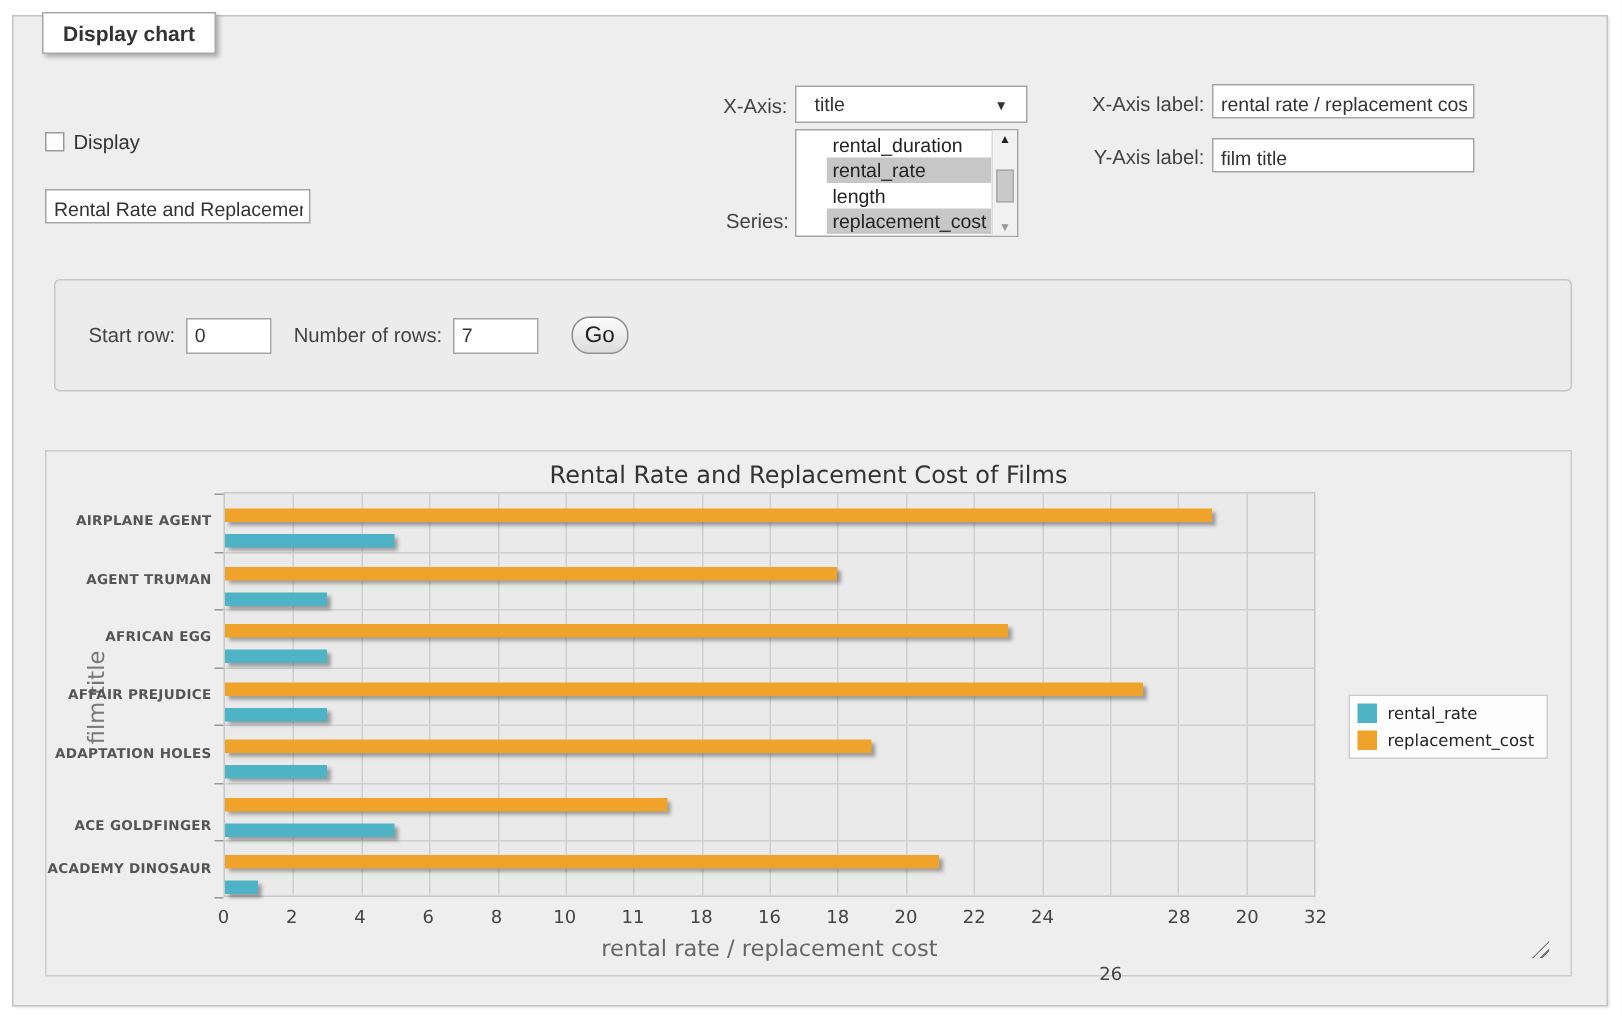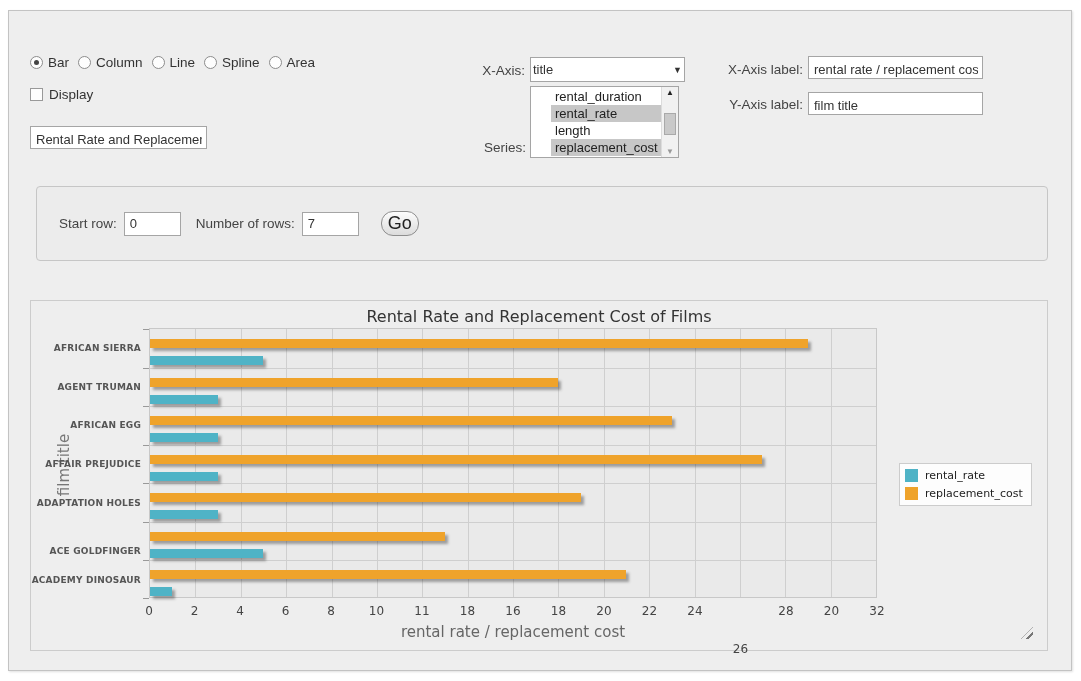--- a/index.html
+++ b/index.html
@@ -24,42 +24,42 @@
   .radio { width:13px; height:13px; border-radius:50%; border:1px solid #8c8c8c; background:#fdfdfd;
            position:relative; display:inline-block; }
   .radio.checked::after { content:""; position:absolute; left:3px; top:3px; width:5px; height:5px;
            border-radius:50%; background:#444; }
   .checkbox-row { position:absolute; left:30px; top:87px; display:flex; align-items:center; gap:6px;
            font-size:13.5px; color:#333; }
   .checkbox { width:13px; height:13px; border:1px solid #999; background:#fdfdfd; display:inline-block; }
 
   .selectbox { position:absolute; left:530px; top:57px; width:155px; height:25px; background:#fff;
                border:1px solid #a5a5a5; font-size:13px; color:#333; display:flex; align-items:center;
-               padding:0 2px; }
+               padding:0 12px; }
   .selectbox .arrow { margin-left:auto; font-size:9px; color:#333; }
 
   .listbox { position:absolute; left:530px; top:86px; width:149px; height:72px; background:#fff;
              border:1px solid #a5a5a5; display:flex; }
   .lb-items { flex:1; padding-top:1px; overflow:hidden;margin-left:20px; }
   .lb-item { height:17px; line-height:17px; font-size:13px; color:#222; padding-left:4px; white-space:nowrap; }
   .lb-item.selected { background:#c7c7c7; }
   .lb-scroll { width:17px; background:#f1f1f1; border-left:1px solid #dcdcdc; position:relative; }
   .lb-scroll .up { position:absolute; top:1px; left:0; width:100%; text-align:center; font-size:8px; color:#222; }
   .lb-scroll .down { position:absolute; bottom:1px; left:0; width:100%; text-align:center; font-size:8px; color:#999; }
   .lb-scroll .thumb { position:absolute; top:26px; left:2px; width:12px; height:22px; background:#c9c9c9;
                       border:1px solid #a9a9a9; }
 
   .rows-panel { position:absolute; left:36px; top:186px; width:1012px; height:75px; background:#ececec;
                 border:1px solid #c6c6c6; border-radius:4px; display:flex; align-items:center;
                 padding-left:22px; }
   .rows-panel .lbl { font-size:13.5px; color:#444; }
   .rows-panel input { background:#fff; border:1px solid #a5a5a5; font-size:13px; color:#333;
                       width:57px; height:24px; padding-left:5px; }
   .go-btn { width:38px; height:25px; border:1px solid #8e8e8e; border-radius:12px;
-            background:linear-gradient(#fcfcfc,#dcdcdc); font-size:18px; color:#222;
+            background:linear-gradient(#fcfcfc,#dcdcdc); font-size:15px; color:#222;
             font-family:"Liberation Sans", sans-serif; text-align:center; line-height:23px; cursor:pointer; }
 
   
   .chart-wrap { position:absolute; left:30px; top:300px; width:1018px; height:351px; background:#eeeeee;
                 border:1px solid #cccccc; font-family:"DejaVu Sans", sans-serif; }
   .chart-title { position:absolute; left:0; top:6px; width:100%; text-align:center; font-size:16px; color:#333; }
   .plot { position:absolute; left:118px; top:27px; width:728px; height:270px; background:#eaeaea;
           border:1px solid #c8c8c8; }
   .vgrid { position:absolute; top:0; bottom:0; width:1px; background:#cfcfcf; }
   .hgrid { position:absolute; left:0; right:0; height:1px; background:#cfcfcf; }
@@ -79,43 +79,22 @@
   .legend-swatch { width:13px; height:13px; display:inline-block; }
   .resize-grip { position:absolute; right:14px; bottom:11px; width:12px; height:12px;
                  background:repeating-linear-gradient(135deg, transparent 0 3px, #777 3px 4.5px);
                  clip-path:polygon(100% 0, 100% 100%, 0 100%); cursor:se-resize; }
 </style>
 </head>
 <body>
 
 <div class="page">
   <div class="outer"></div>
-
-  <div class="radio-row">
-    <span class="radio-item">
-      <span class="radio checked"></span>
-      <span>Bar</span>
-    </span>
-    <span class="radio-item">
-      <span class="radio"></span>
-      <span>Column</span>
-    </span>
-    <span class="radio-item">
-      <span class="radio"></span>
-      <span>Line</span>
-    </span>
-    <span class="radio-item">
-      <span class="radio"></span>
-      <span>Spline</span>
-    </span>
-    <span class="radio-item">
-      <span class="radio"></span>
-      <span>Area</span>
-    </span>
-  </div>
+  <div class="legend-box">Display chart</div>
+
 
   <div class="checkbox-row">
     <span class="checkbox"></span>
     <span>Display</span>
   </div>
 
   <input class="txt-input" style="left: 30px; top: 126px; width: 177px; height: 23px;" value="Rental Rate and Replacement Cost of Films">
 
   <div class="ctl-label right-align" style="left:458px; top:63px; width:67px;">X-Axis:</div>
   <div class="selectbox">
@@ -180,21 +159,21 @@
         <div class="ytick" style="top: 0px;"></div>
         <div class="ytick" style="top: 38.5714px;"></div>
         <div class="ytick" style="top: 77.1429px;"></div>
         <div class="ytick" style="top: 115.714px;"></div>
         <div class="ytick" style="top: 154.286px;"></div>
         <div class="ytick" style="top: 192.857px;"></div>
         <div class="ytick" style="top: 231.429px;"></div>
         <div class="ytick" style="top: 269px;"></div>
         <div class="bar" style="top: 10px; left: 0px; width: 90.5938%; background: rgb(239, 163, 43);"></div>
         <div class="bar" style="top: 27px; left: 0px; width: 15.5938%; background: rgb(79, 179, 198);"></div>
-        <div class="cat-label" style="top: 19.2857px;">AFRICAN SIERRA</div>
+        <div class="cat-label" style="top: 19.2857px;">AIRPLANE AGENT</div>
         <div class="bar" style="top: 48.5714px; left: 0px; width: 56.2187%; background: rgb(239, 163, 43);"></div>
         <div class="bar" style="top: 65.5714px; left: 0px; width: 9.34375%; background: rgb(79, 179, 198);"></div>
         <div class="cat-label" style="top: 57.8571px;">AGENT TRUMAN</div>
         <div class="bar" style="top: 87.1429px; left: 0px; width: 71.8438%; background: rgb(239, 163, 43);"></div>
         <div class="bar" style="top: 104.143px; left: 0px; width: 9.34375%; background: rgb(79, 179, 198);"></div>
         <div class="cat-label" style="top: 96.4286px;">AFRICAN EGG</div>
         <div class="bar" style="top: 125.714px; left: 0px; width: 84.3438%; background: rgb(239, 163, 43);"></div>
         <div class="bar" style="top: 142.714px; left: 0px; width: 9.34375%; background: rgb(79, 179, 198);"></div>
         <div class="cat-label" style="top: 135px;">AFFAIR PREJUDICE</div>
         <div class="bar" style="top: 164.286px; left: 0px; width: 59.3437%; background: rgb(239, 163, 43);"></div>

